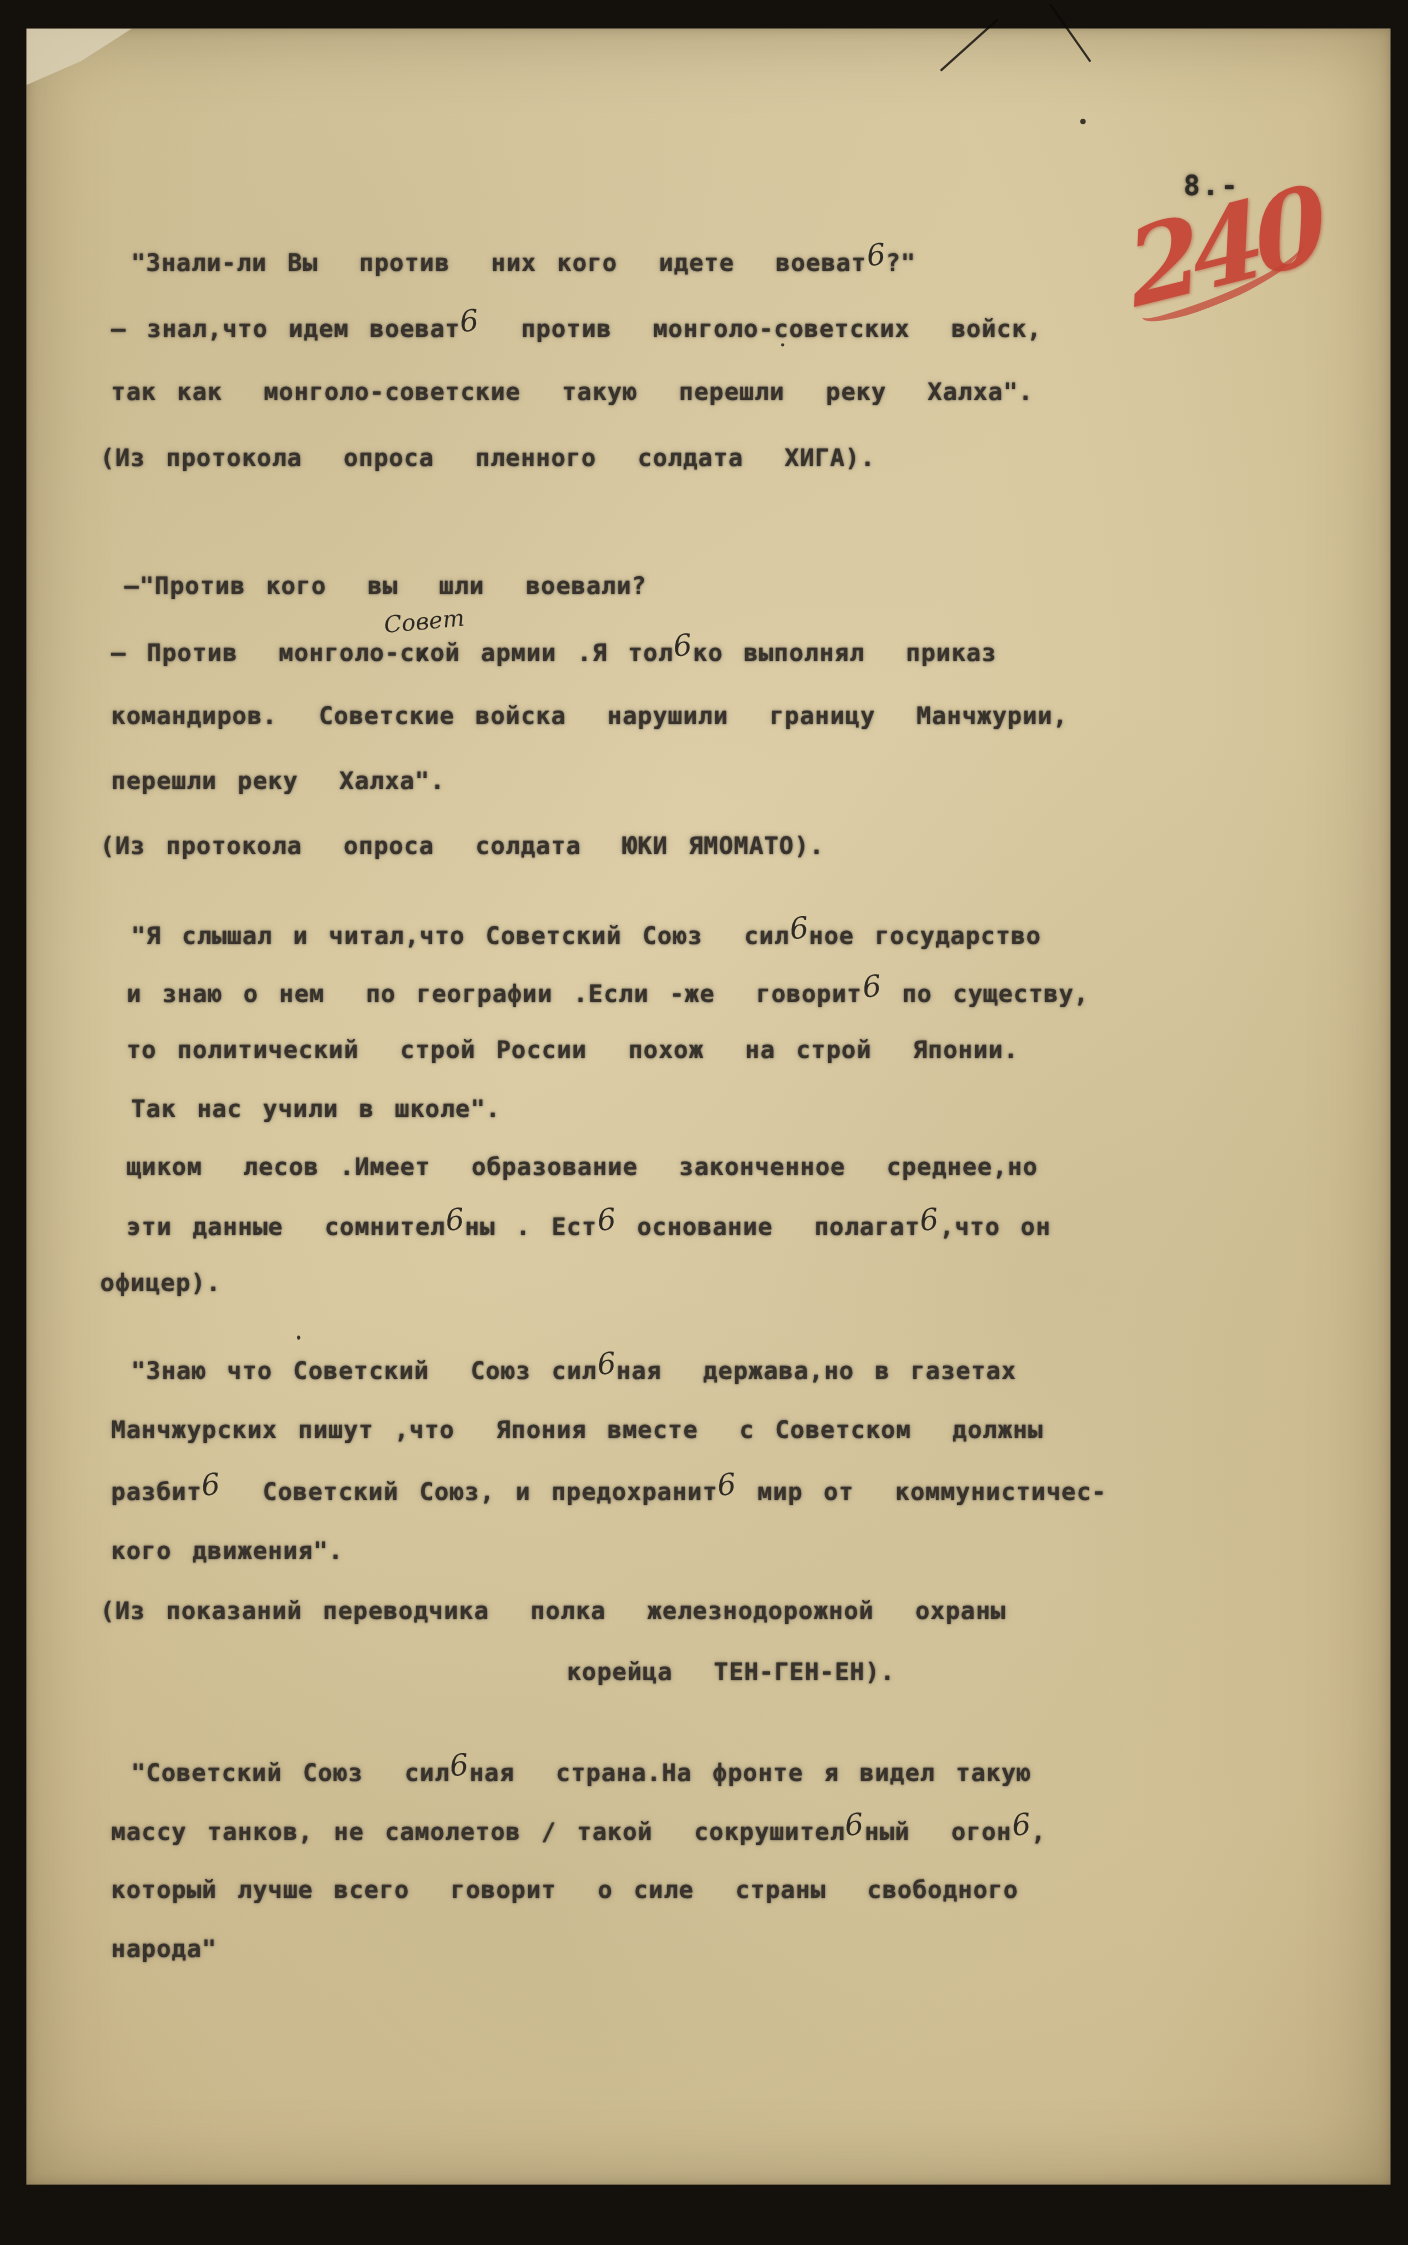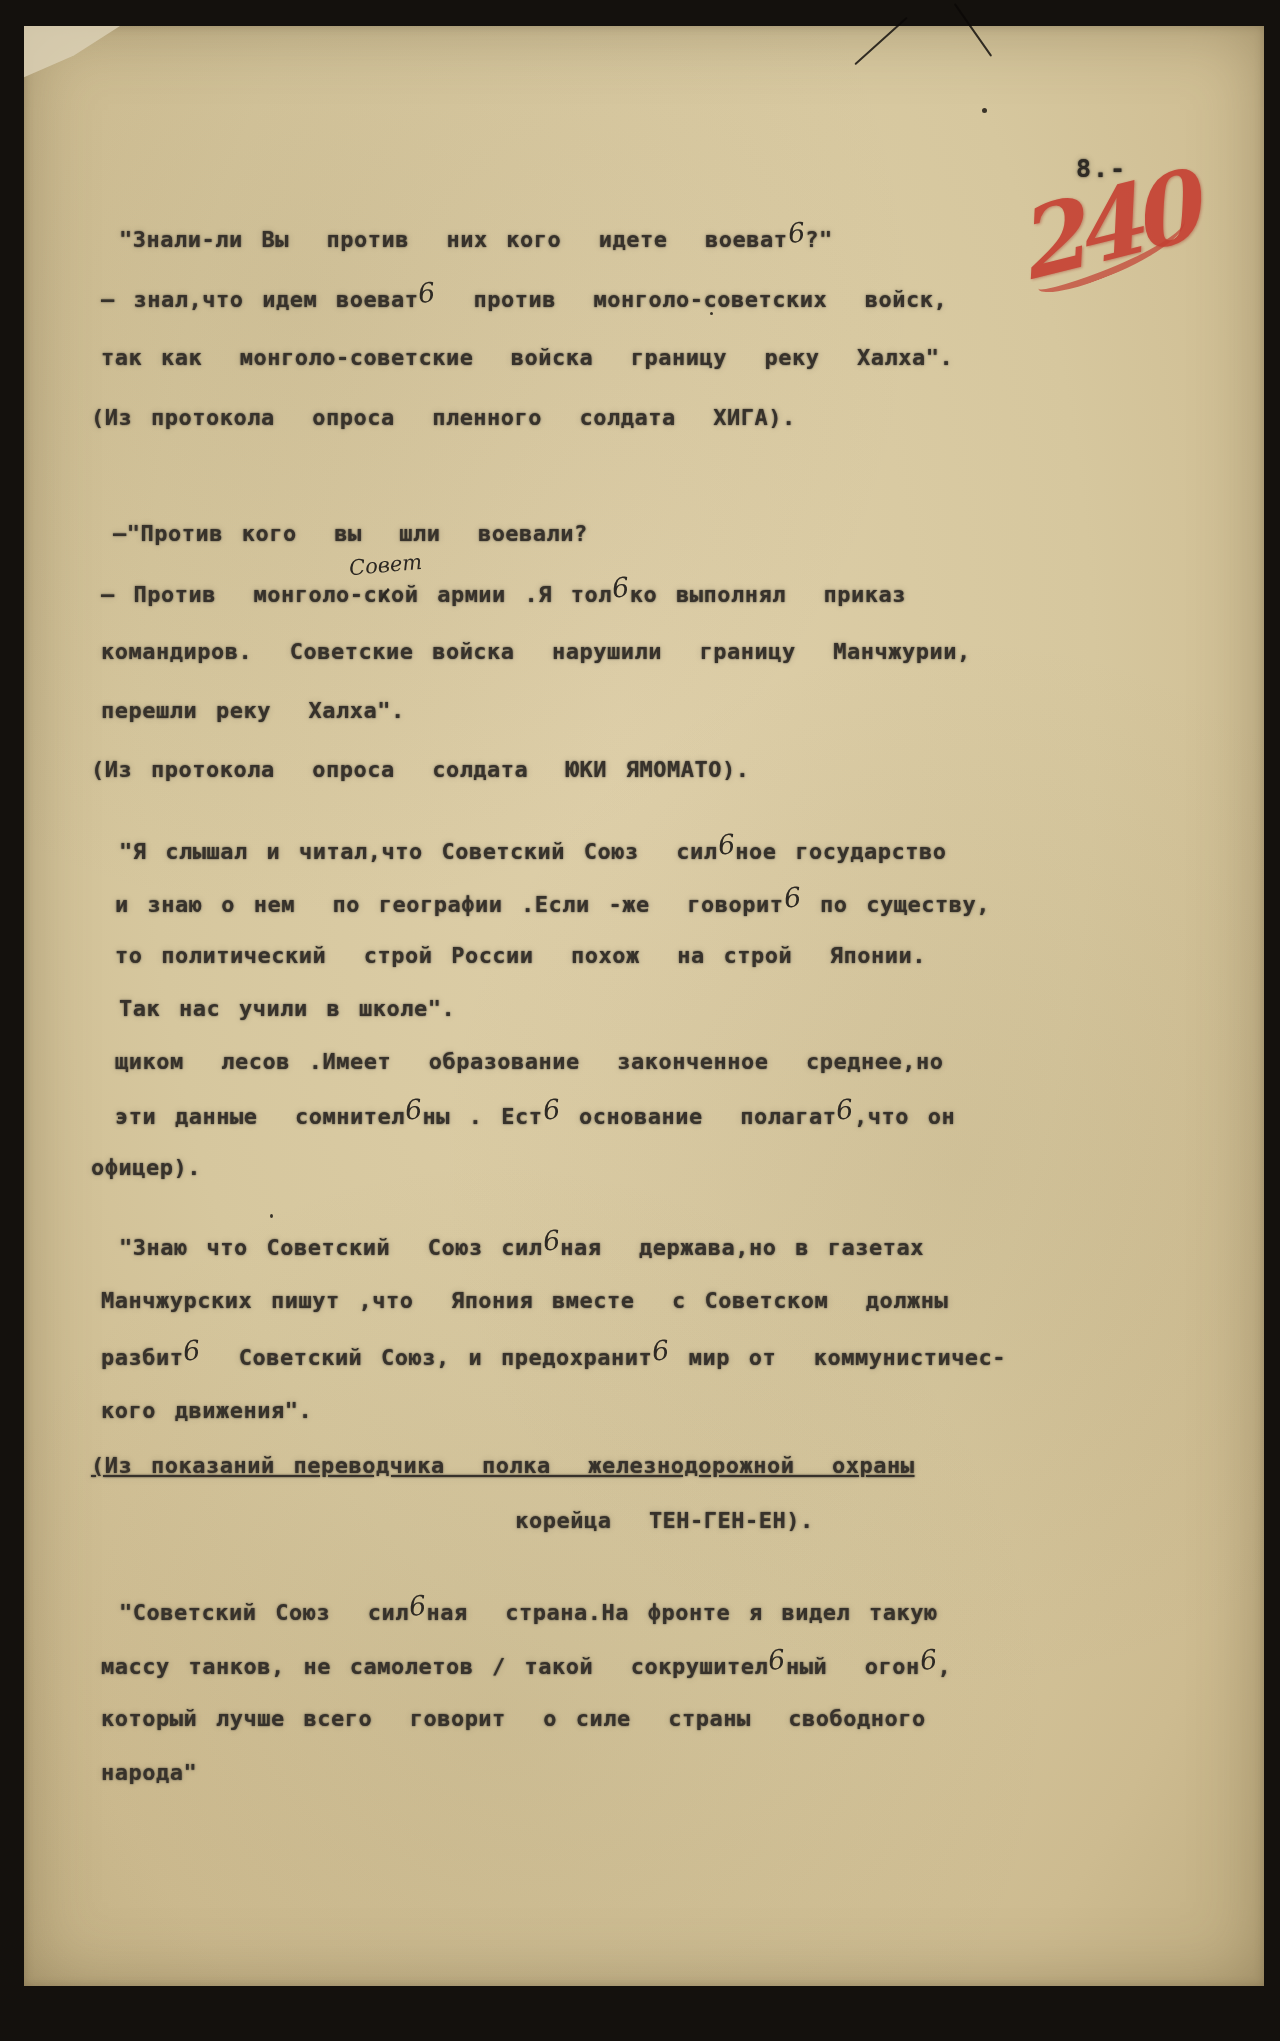--- a/index.html
+++ b/index.html
@@ -58,21 +58,21 @@
     <div class="scratch s2"></div>
     <div class="speck sp1"></div>
     <div class="speck sp2"></div>
     <div class="speck sp3"></div>
     <div class="pagenum">8.-</div>
     <div class="stamp">240</div>
     <div id="text-col">
         <div class="block block-quote">
           <div class="line" style="height: 60px; line-height: 60px; margin-left: 28px;">"Знали-ли Вы  против  них кого  идете  воеват<span class="ss">6</span>?"</div>
           <div class="line" style="height: 60px; line-height: 60px; margin-left: 10px;">– знал,что идем воеват<span class="ss">6</span>  против  монголо-советских  войск,</div>
-          <div class="line" style="height: 60px; line-height: 60px; margin-left: 10px;">так как  монголо-советские  войска  границу  реку  Халха".</div>
+          <div class="line" style="height: 60px; line-height: 60px; margin-left: 10px;">так как  монголо-советские  такую  перешли  реку  Халха".</div>
           <div class="line" style="height: 60px; line-height: 60px;">(Из протокола  опроса  пленного  солдата  ХИГА).</div>
         </div>
         <div class="block block-quote" style="margin-top: 56px;">
           <div class="line" style="height: 59px; line-height: 59px; margin-left: 22px;">–"Против кого  вы  шли  воевали?</div>
           <div class="line" style="height: 59px; line-height: 59px; margin-left: 10px;">– Против  монголо-ской армии .Я тол<span class="ss">6</span>ко выполнял  приказ<span class="hand-insert" style="left: 248px;">Совет</span></div>
           <div class="line" style="height: 59px; line-height: 59px; margin-left: 10px;">командиров.  Советские войска  нарушили  границу  Манчжурии,</div>
           <div class="line" style="height: 59px; line-height: 59px; margin-left: 10px;">перешли реку  Халха".</div>
           <div class="line" style="height: 59px; line-height: 59px;">(Из протокола  опроса  солдата  ЮКИ ЯМОМАТО).</div>
         </div>
         <div class="block block-quote" style="margin-top: 24px;">
@@ -82,21 +82,21 @@
           <div class="line" style="height: 53px; line-height: 53px; margin-left: 28px;">Так нас учили в школе".</div>
           <div class="line" style="height: 53px; line-height: 53px; margin-left: 24px;">щиком  лесов .Имеет  образование  законченное  среднее,но</div>
           <div class="line" style="height: 53px; line-height: 53px; margin-left: 24px;">эти данные  сомнител<span class="ss">6</span>ны . Ест<span class="ss">6</span> основание  полагат<span class="ss">6</span>,что он</div>
           <div class="line" style="height: 53px; line-height: 53px;">офицер).</div>
         </div>
         <div class="block block-quote" style="margin-top: 24px;">
           <div class="line" style="height: 55px; line-height: 55px; margin-left: 28px;">"Знаю что Советский  Союз сил<span class="ss">6</span>ная  держава,но в газетах</div>
           <div class="line" style="height: 55px; line-height: 55px; margin-left: 10px;">Манчжурских пишут ,что  Япония вместе  с Советском  должны</div>
           <div class="line" style="height: 55px; line-height: 55px; margin-left: 10px;">разбит<span class="ss">6</span>  Советский Союз, и предохранит<span class="ss">6</span> мир от  коммунистичес-</div>
           <div class="line" style="height: 55px; line-height: 55px; margin-left: 10px;">кого движения".</div>
-          <div class="line" style="height: 55px; line-height: 55px; text-decoration: underline;">(Из показаний переводчика  полка  железнодорожной  охраны</div>
+          <div class="line" style="height: 55px; line-height: 55px;">(Из показаний переводчика  полка  железнодорожной  охраны</div>
           <div class="line" style="height: 55px; line-height: 55px; margin-left: 10px; text-align: center;">корейца  ТЕН-ГЕН-ЕН).</div>
         </div>
         <div class="block block-quote" style="margin-top: 36px;">
           <div class="line" style="height: 54px; line-height: 54px; margin-left: 28px;">"Советский Союз  сил<span class="ss">6</span>ная  страна.На фронте я видел такую</div>
           <div class="line" style="height: 54px; line-height: 54px; margin-left: 10px;">массу танков, не самолетов / такой  сокрушител<span class="ss">6</span>ный  огон<span class="ss">6</span>,</div>
           <div class="line" style="height: 54px; line-height: 54px; margin-left: 10px;">который лучше всего  говорит  о силе  страны  свободного</div>
           <div class="line" style="height: 54px; line-height: 54px; margin-left: 10px;">народа"</div>
         </div>
       </div>
   </div>

